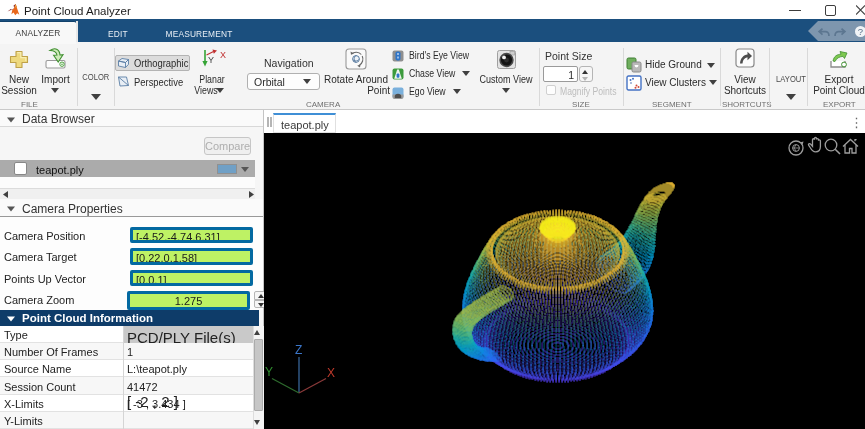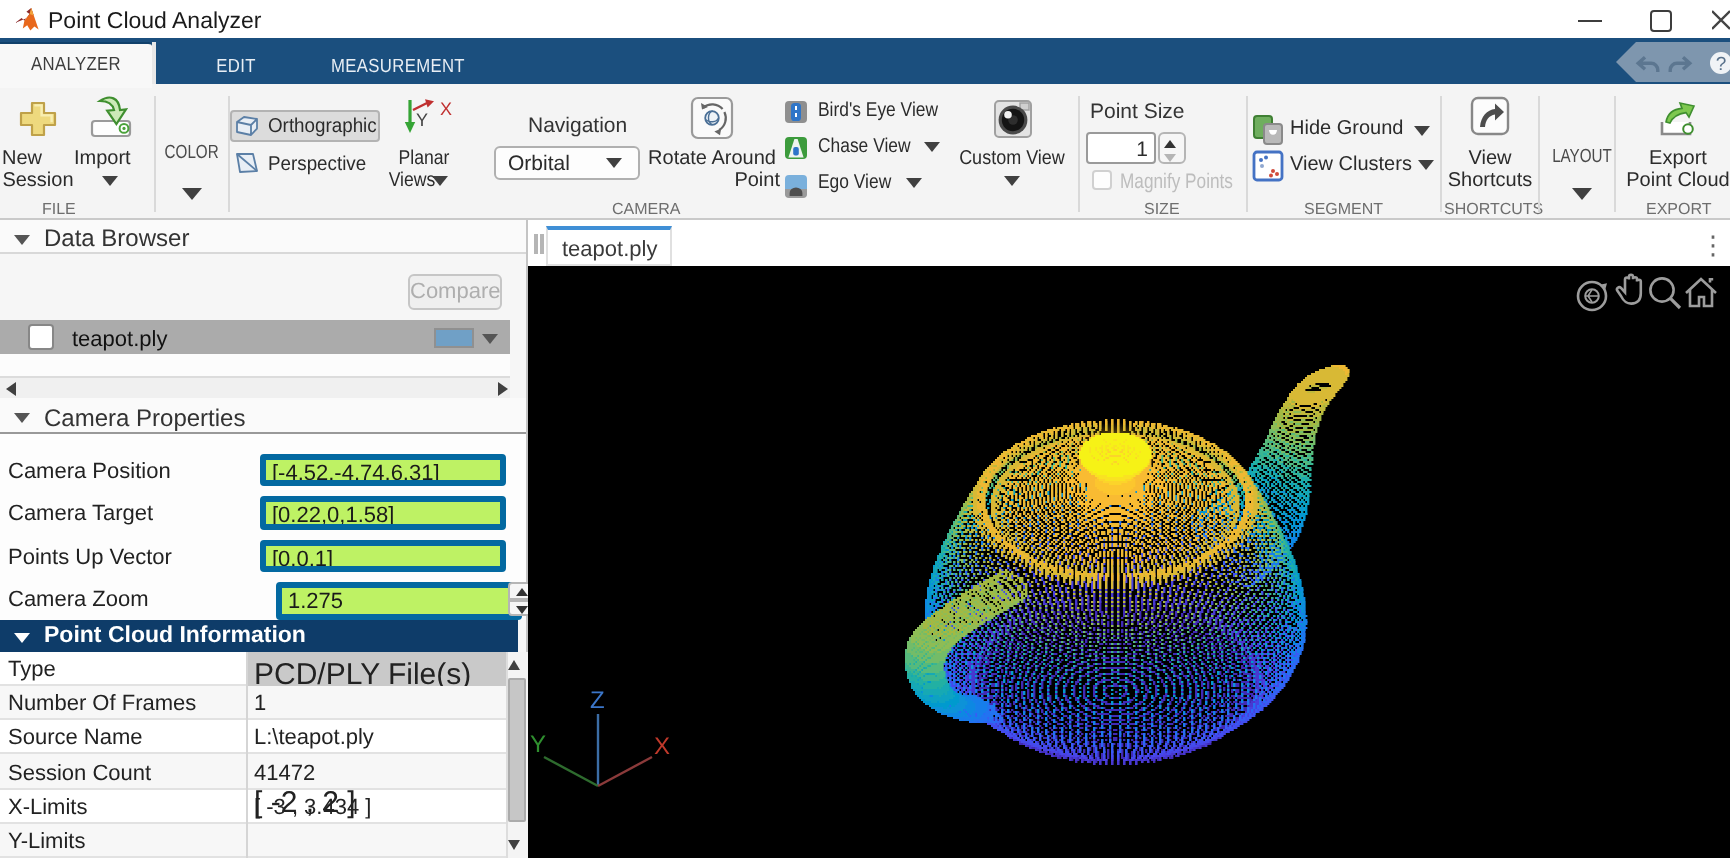--- a/index.html
+++ b/index.html
@@ -40,29 +40,29 @@
  <text x="54.5" y="14.1" font-size="9.5" fill="#57708a" text-anchor="middle" font-family="Liberation Sans">?</text>
 </svg>
 
 <div class="abs" style="left:0;top:42px;width:865px;height:68px;background:#f4f4f4;border-bottom:1px solid #c9c9c9"></div>
 <div class="abs" style="left:0;top:42px;width:76px;height:2px;background:#f8f8f8"></div>
 
 <svg class="abs" style="left:8.5px;top:50px" width="20" height="19" viewBox="0 0 20 19">
  <path d="M7 1.5 h6 v5 h5.5 v6 h-5.5 v5 h-6 v-5 H1.5 v-6 h5.5 z" fill="#eed97e" stroke="#bfa149" stroke-width="1.1" stroke-linejoin="round"></path>
  <path d="M8.2 2.7 h3.6 v5 h5 v3.4" fill="none" stroke="#f8eeb2" stroke-width="1.2"></path>
 </svg>
-<div class="lbl" style="left:1px;top:74.5px;width:36px;text-align:left">New</div>
+<div class="lbl" style="left:1px;top:74.5px;width:36px;text-align:center">New</div>
 <div class="lbl" style="left:-3px;top:85.5px;width:44px;text-align:center">Session</div>
 <svg class="abs" style="left:45px;top:47px" width="22" height="22" viewBox="0 0 22 22">
  <rect x="1" y="13.5" width="19" height="7.5" rx="1.5" fill="#fdfdfd" stroke="#9a9a9a" stroke-width="1.1"></rect>
  <path d="M5 3.5 c5 -3.5 9.5 -1.5 10 4.5 l3 -0.3 -4.8 7.3 -4.6 -6.7 3.4 -0.3 c-0.8 -3.5 -3.5 -4.5 -7 -4.5 z" fill="#cdeab8" stroke="#3f8f2f" stroke-width="1.1"></path>
  <circle cx="17" cy="17.2" r="2.2" fill="#fff" stroke="#4aa23a" stroke-width="1"></circle>
  <circle cx="17" cy="17.2" r="0.8" fill="#4aa23a"></circle>
 </svg>
-<div class="lbl" style="left:37px;top:74.5px;width:37px;text-align:left">Import</div>
+<div class="lbl" style="left:37px;top:74.5px;width:37px;text-align:center">Import</div>
 <div class="arr" style="left:51px;top:88px;border-left-width:4.5px;border-right-width:4.5px;border-top-width:5.5px"></div>
 <div class="seclbl" style="left:21px;top:101px">FILE</div>
 <div class="vdiv" style="left:77px"></div>
 
 <div class="lbl" style="left:79px;top:72px;width:33px;text-align:center;color:#4a4a4a;font-size:9.5px;transform:scaleX(.8)">COLOR</div>
 <div class="arr" style="left:91px;top:94px;border-left-width:5px;border-right-width:5px;border-top-width:6px"></div>
 <div class="vdiv" style="left:114px"></div>
 
 <div class="abs" style="left:115px;top:54.5px;width:75px;height:16px;background:#dcdcdc;border:1px solid #b3b3b3;border-radius:2px"></div>
 <svg class="abs" style="left:117px;top:56.5px" width="13" height="12" viewBox="0 0 13 12">
@@ -214,21 +214,21 @@
   </svg>
 <div class="abs" style="left:22px;top:201.5px;font-size:12px;color:#333">Camera Properties</div>
 <div class="abs" style="left:0;top:217px;width:263px;height:93px;background:#fdfdfd"></div>
 <div class="abs" style="left:4px;top:229.5px;font-size:11px;color:#222">Camera Position</div>
 <div class="inp" style="left:130px;top:226.5px;width:123px;height:16.5px">[-4.52,-4.74,6.31]</div>
 <div class="abs" style="left:4px;top:251px;font-size:11px;color:#222">Camera Target</div>
 <div class="inp" style="left:130px;top:248px;width:123px;height:16.5px">[0.22,0,1.58]</div>
 <div class="abs" style="left:4px;top:272.5px;font-size:11px;color:#222">Points Up Vector</div>
 <div class="inp" style="left:130px;top:269.5px;width:123px;height:16.5px">[0,0,1]</div>
 <div class="abs" style="left:4px;top:294px;font-size:11px;color:#222">Camera Zoom</div>
-<div class="inp" style="left:138px;top:291px;width:123px;height:19px;text-align:left">1.275</div>
+<div class="inp" style="left:127px;top:291px;width:123px;height:19px;text-align:center">1.275</div>
 <div class="abs" style="left:254px;top:291px;width:13px;height:8.5px;background:#f6f6f6;border:1px solid #b5b5b5;border-radius:2px 2px 0 0"></div>
 <div class="abs" style="left:254px;top:299.5px;width:13px;height:8.5px;background:#f6f6f6;border:1px solid #b5b5b5;border-radius:0 0 2px 2px"></div>
 <div class="abs" style="left:257.5px;top:293.5px;width:0;height:0;border-left:3px solid transparent;border-right:3px solid transparent;border-bottom:4px solid #333"></div>
 <div class="abs" style="left:257.5px;top:302.5px;width:0;height:0;border-left:3px solid transparent;border-right:3px solid transparent;border-top:4px solid #333"></div>
 
 <div class="abs" style="left:0;top:310px;width:259px;height:15.5px;background:#0e3c69"></div>
 <svg class="abs" style="left:7px;top:314.5px" width="9" height="7">
     <path d="M0 1.5 h8 l-4 5 z" fill="#fff"></path>
   </svg>
 <div class="abs" style="left:22px;top:312px;font-size:11.5px;color:#fff;font-weight:bold">Point Cloud Information</div>

